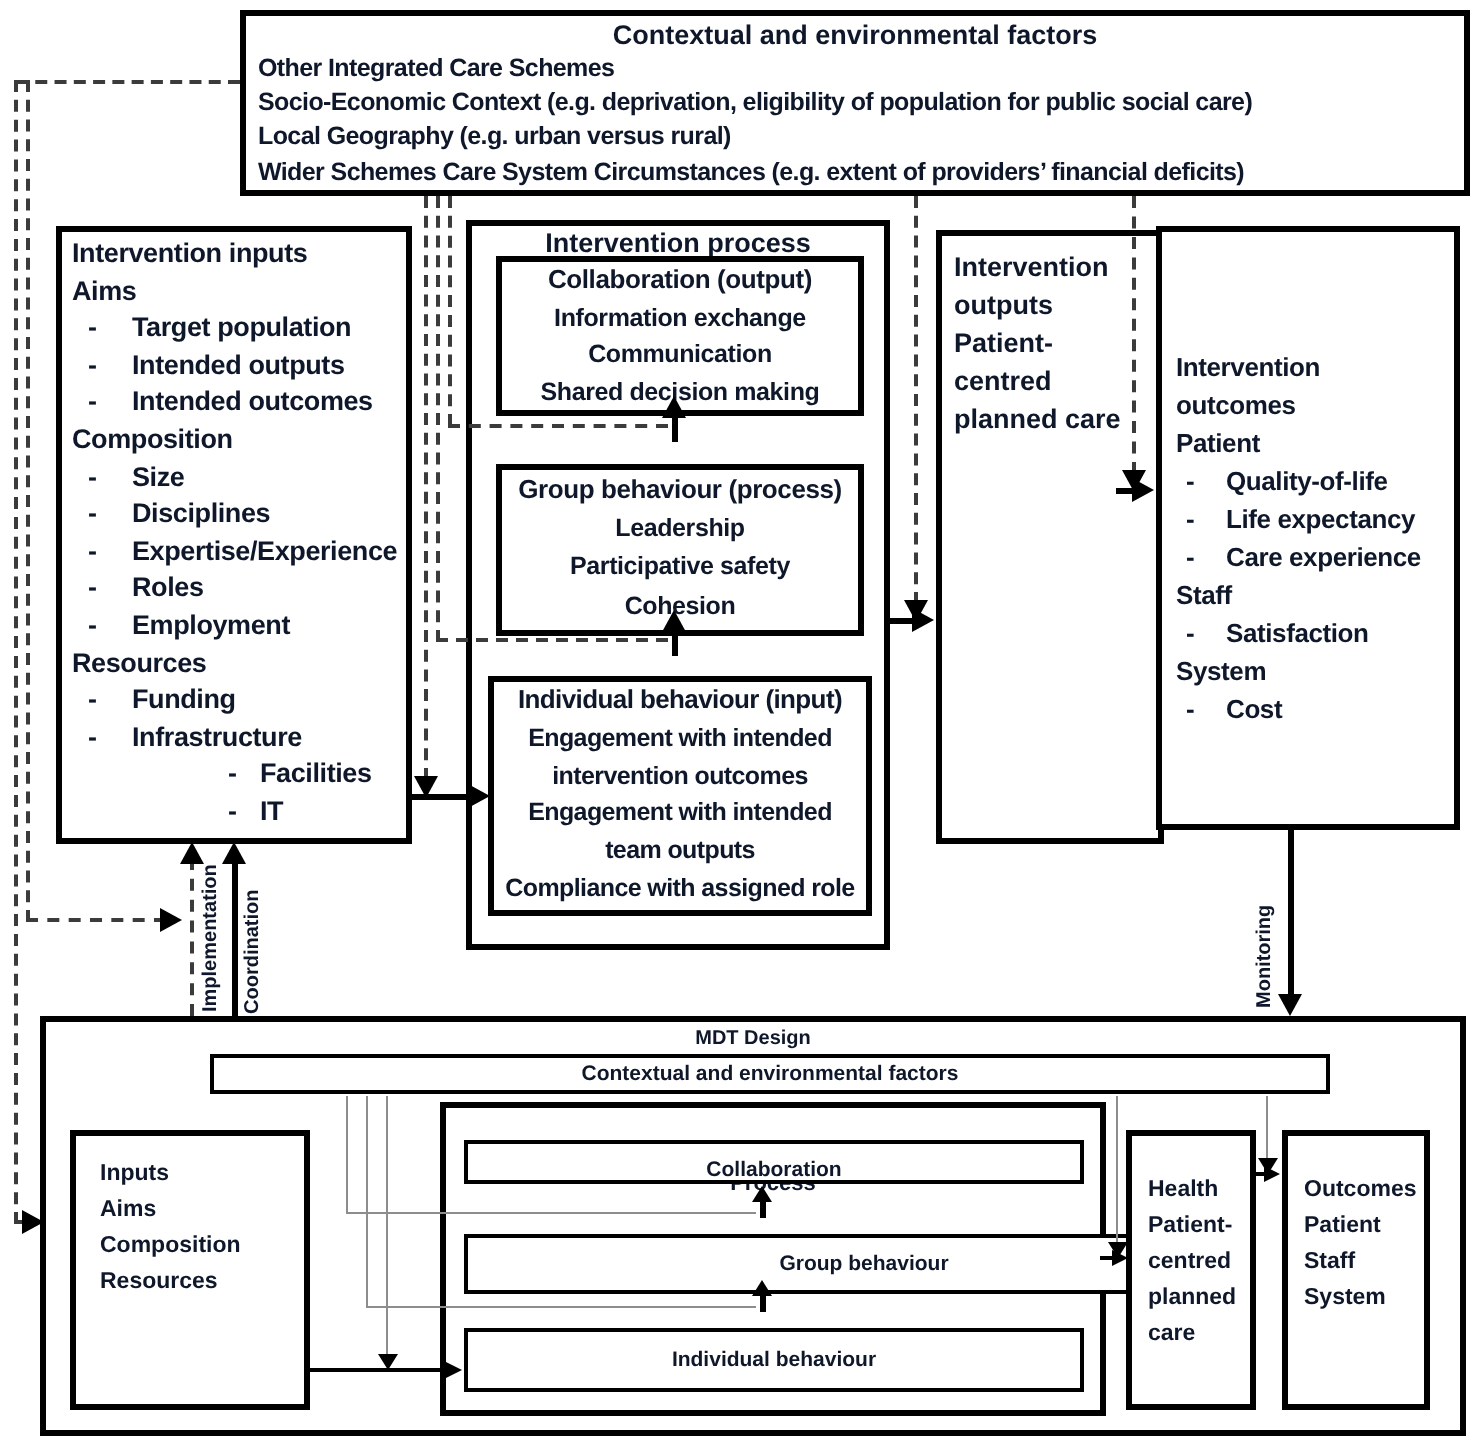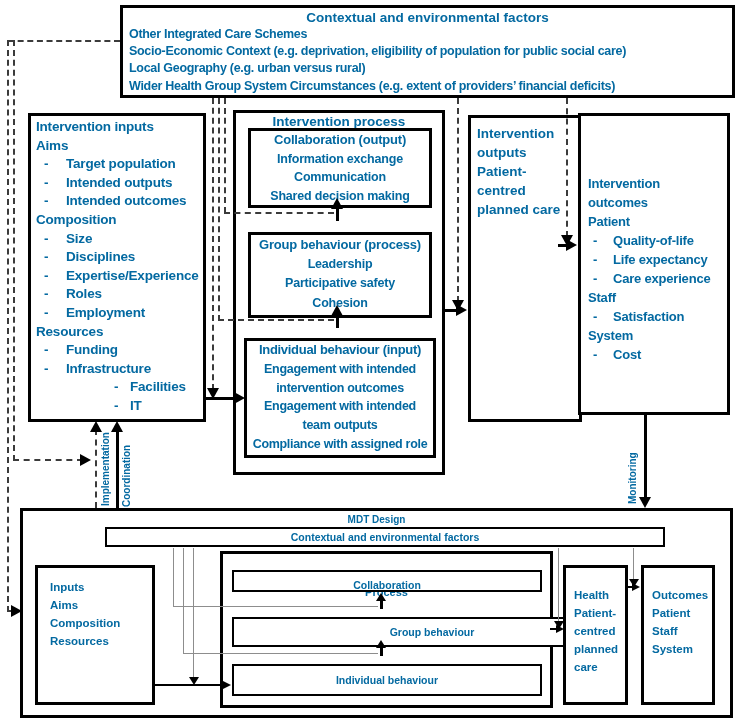--- a/index.html
+++ b/index.html
@@ -1,16 +1,16 @@
 <!DOCTYPE html>
 <html><head>
 <meta charset="utf-8">
 <style>
   html,body{margin:0;padding:0;background:#fff;}
-  .canvas{position:relative;width:737px;height:721px;background:#fff;color:#0369a1;
+  .canvas{position:relative;width:737px;height:721px;background:#fff;color:#0f172a;
           font-family:"Liberation Sans",sans-serif;overflow:hidden;}
   .box{position:absolute;border:3px solid #000;background:#fff;box-sizing:border-box;}
   .b2{border-width:2px;}
   .ctr{text-align:center;}
   .bold{font-weight:bold;}
   
   .vl{position:absolute;width:3px;background:#000;}
   .hl{position:absolute;height:3px;background:#000;}
   .hl2{position:absolute;height:2px;background:#000;}
   .vd{position:absolute;width:0;border-left:2px dashed #3b3b3b;}
@@ -37,21 +37,21 @@
 </head>
 <body>
 
 <div class="canvas">
 
   <div class="box" style="left:120px;top:5px;width:615px;height:93px;padding:1px 6px;font-weight:bold;">
     <div class="ctr" style="font-size:13.5px;line-height:17px;">Contextual and environmental factors</div>
     <div style="font-size:12.5px;line-height:17.2px;letter-spacing:-0.3px;">Other Integrated Care Schemes</div>
     <div style="font-size:12.5px;line-height:17.2px;letter-spacing:-0.3px;">Socio-Economic Context (e.g. deprivation, eligibility of population for public social care)</div>
     <div style="font-size:12.5px;line-height:17.2px;letter-spacing:-0.3px;">Local Geography (e.g. urban versus rural)</div>
-    <div style="font-size:12.5px;line-height:17.2px;letter-spacing:-0.3px;">Wider Health Group System Circumstances (e.g. extent of providers’ financial deficits)</div>
+    <div style="font-size:12.5px;line-height:17.2px;letter-spacing:-0.3px;">Wider Schemes Care System Circumstances (e.g. extent of providers’ financial deficits)</div>
   </div>
 
   <div class="box" style="left:28px;top:113px;width:178px;height:309px;padding:2px 5px;font-weight:bold;font-size:13.5px;line-height:18.6px;letter-spacing:-0.2px;">
     <div>Intervention inputs</div>
     <div class="row">
         <span>Aims</span>
       </div>
     <div class="row lvl1">
         <span class="dash">-</span>
         <span>Target population</span>

